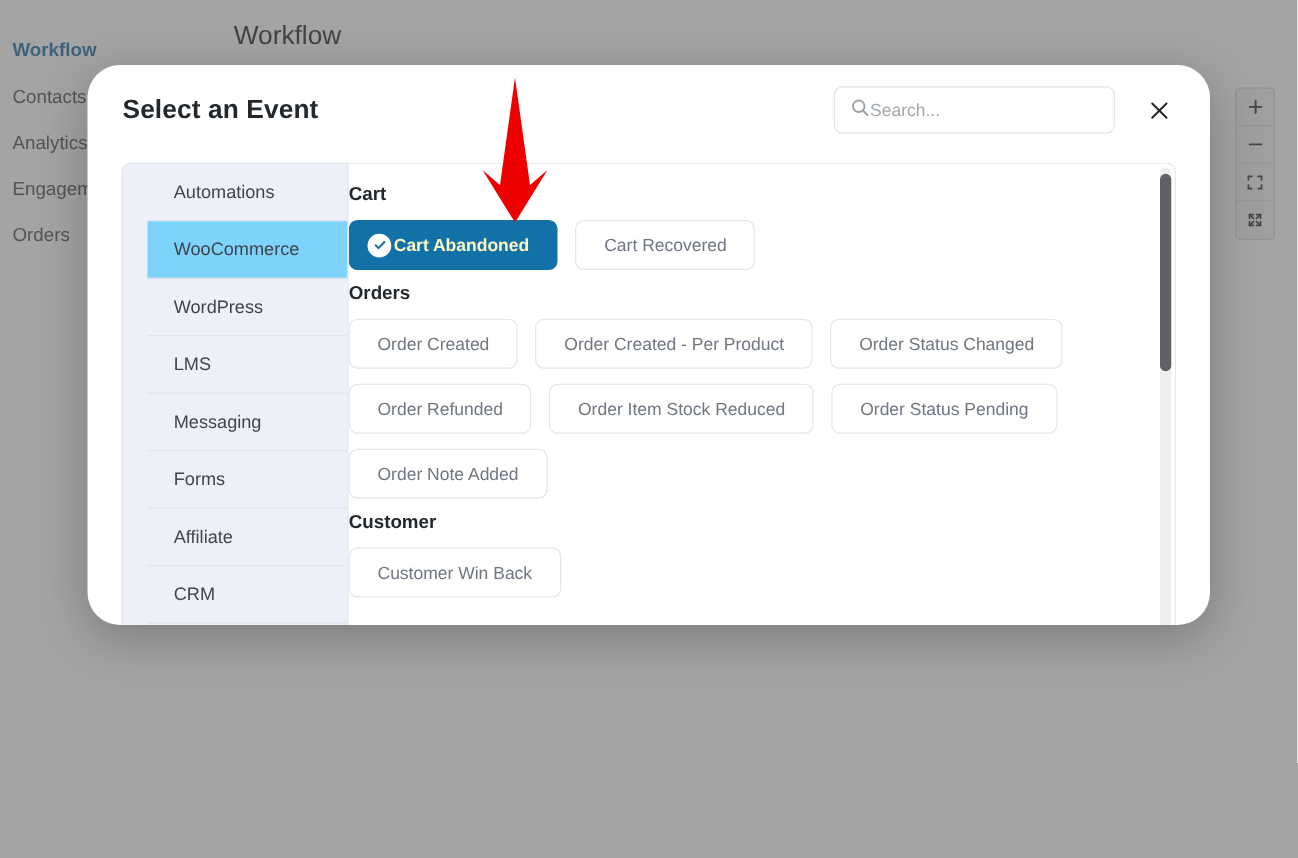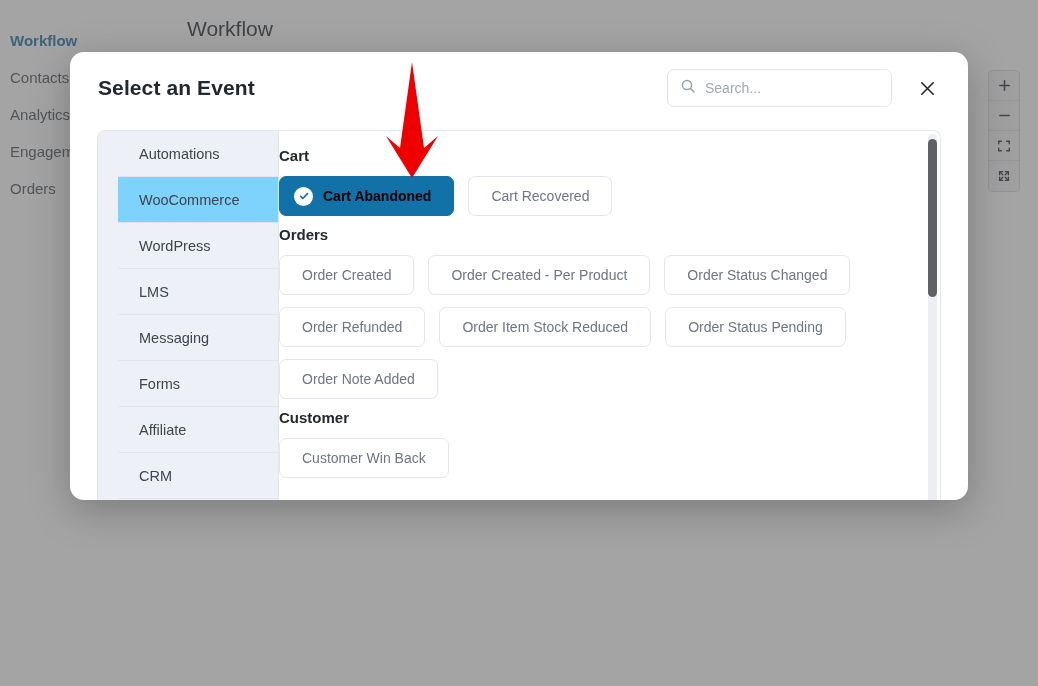--- a/index.html
+++ b/index.html
@@ -76,21 +76,21 @@
     z-index: 5;
   }
 
   
   #modal {
     position: absolute;
     left: 70px; top: 52px;
     width: 898px;
     height: 448px;
     background: #ffffff;
-    border-radius: 14px;
+    border-radius: 26px;
     box-shadow: 0 10px 40px rgba(0,0,0,0.25);
     z-index: 10;
     overflow: hidden;
   }
 
   #modal-header {
     height: 72px;
     display: flex;
     align-items: center;
     padding: 0 28px 0 28px;
@@ -105,21 +105,21 @@
 
   #search-box {
     margin-left: auto;
     width: 225px;
     height: 38px;
     border: 1px solid #e2e4ea;
     border-radius: 7px;
     display: flex;
     align-items: center;
     padding: 0 12px;
-    gap: 9px;
+    gap: 0;
     background: #fff;
   }
   #search-box svg { flex: 0 0 auto; color: #9aa0ac; }
   #search-input {
     border: none;
     outline: none;
     font-size: 14px;
     font-family: "Liberation Sans", sans-serif;
     color: #3c4149;
     width: 100%;
@@ -211,23 +211,23 @@
     font-size: 14px;
     color: #6f7583;
     cursor: pointer;
     white-space: nowrap;
     font-family: "Liberation Sans", sans-serif;
   }
 
   .chip.selected {
     background: #1271a6;
     border-color: #1271a6;
-    color: #000000;
+    color: #fef9c3;
     font-weight: bold;
-    gap: 10px;
+    gap: 2px;
     padding: 0 22px 0 14px;
   }
   .chip.selected .check-icon {
     width: 19px; height: 19px;
     border-radius: 50%;
     background: #ffffff;
     display: inline-flex;
     align-items: center;
     justify-content: center;
     flex: 0 0 auto;

